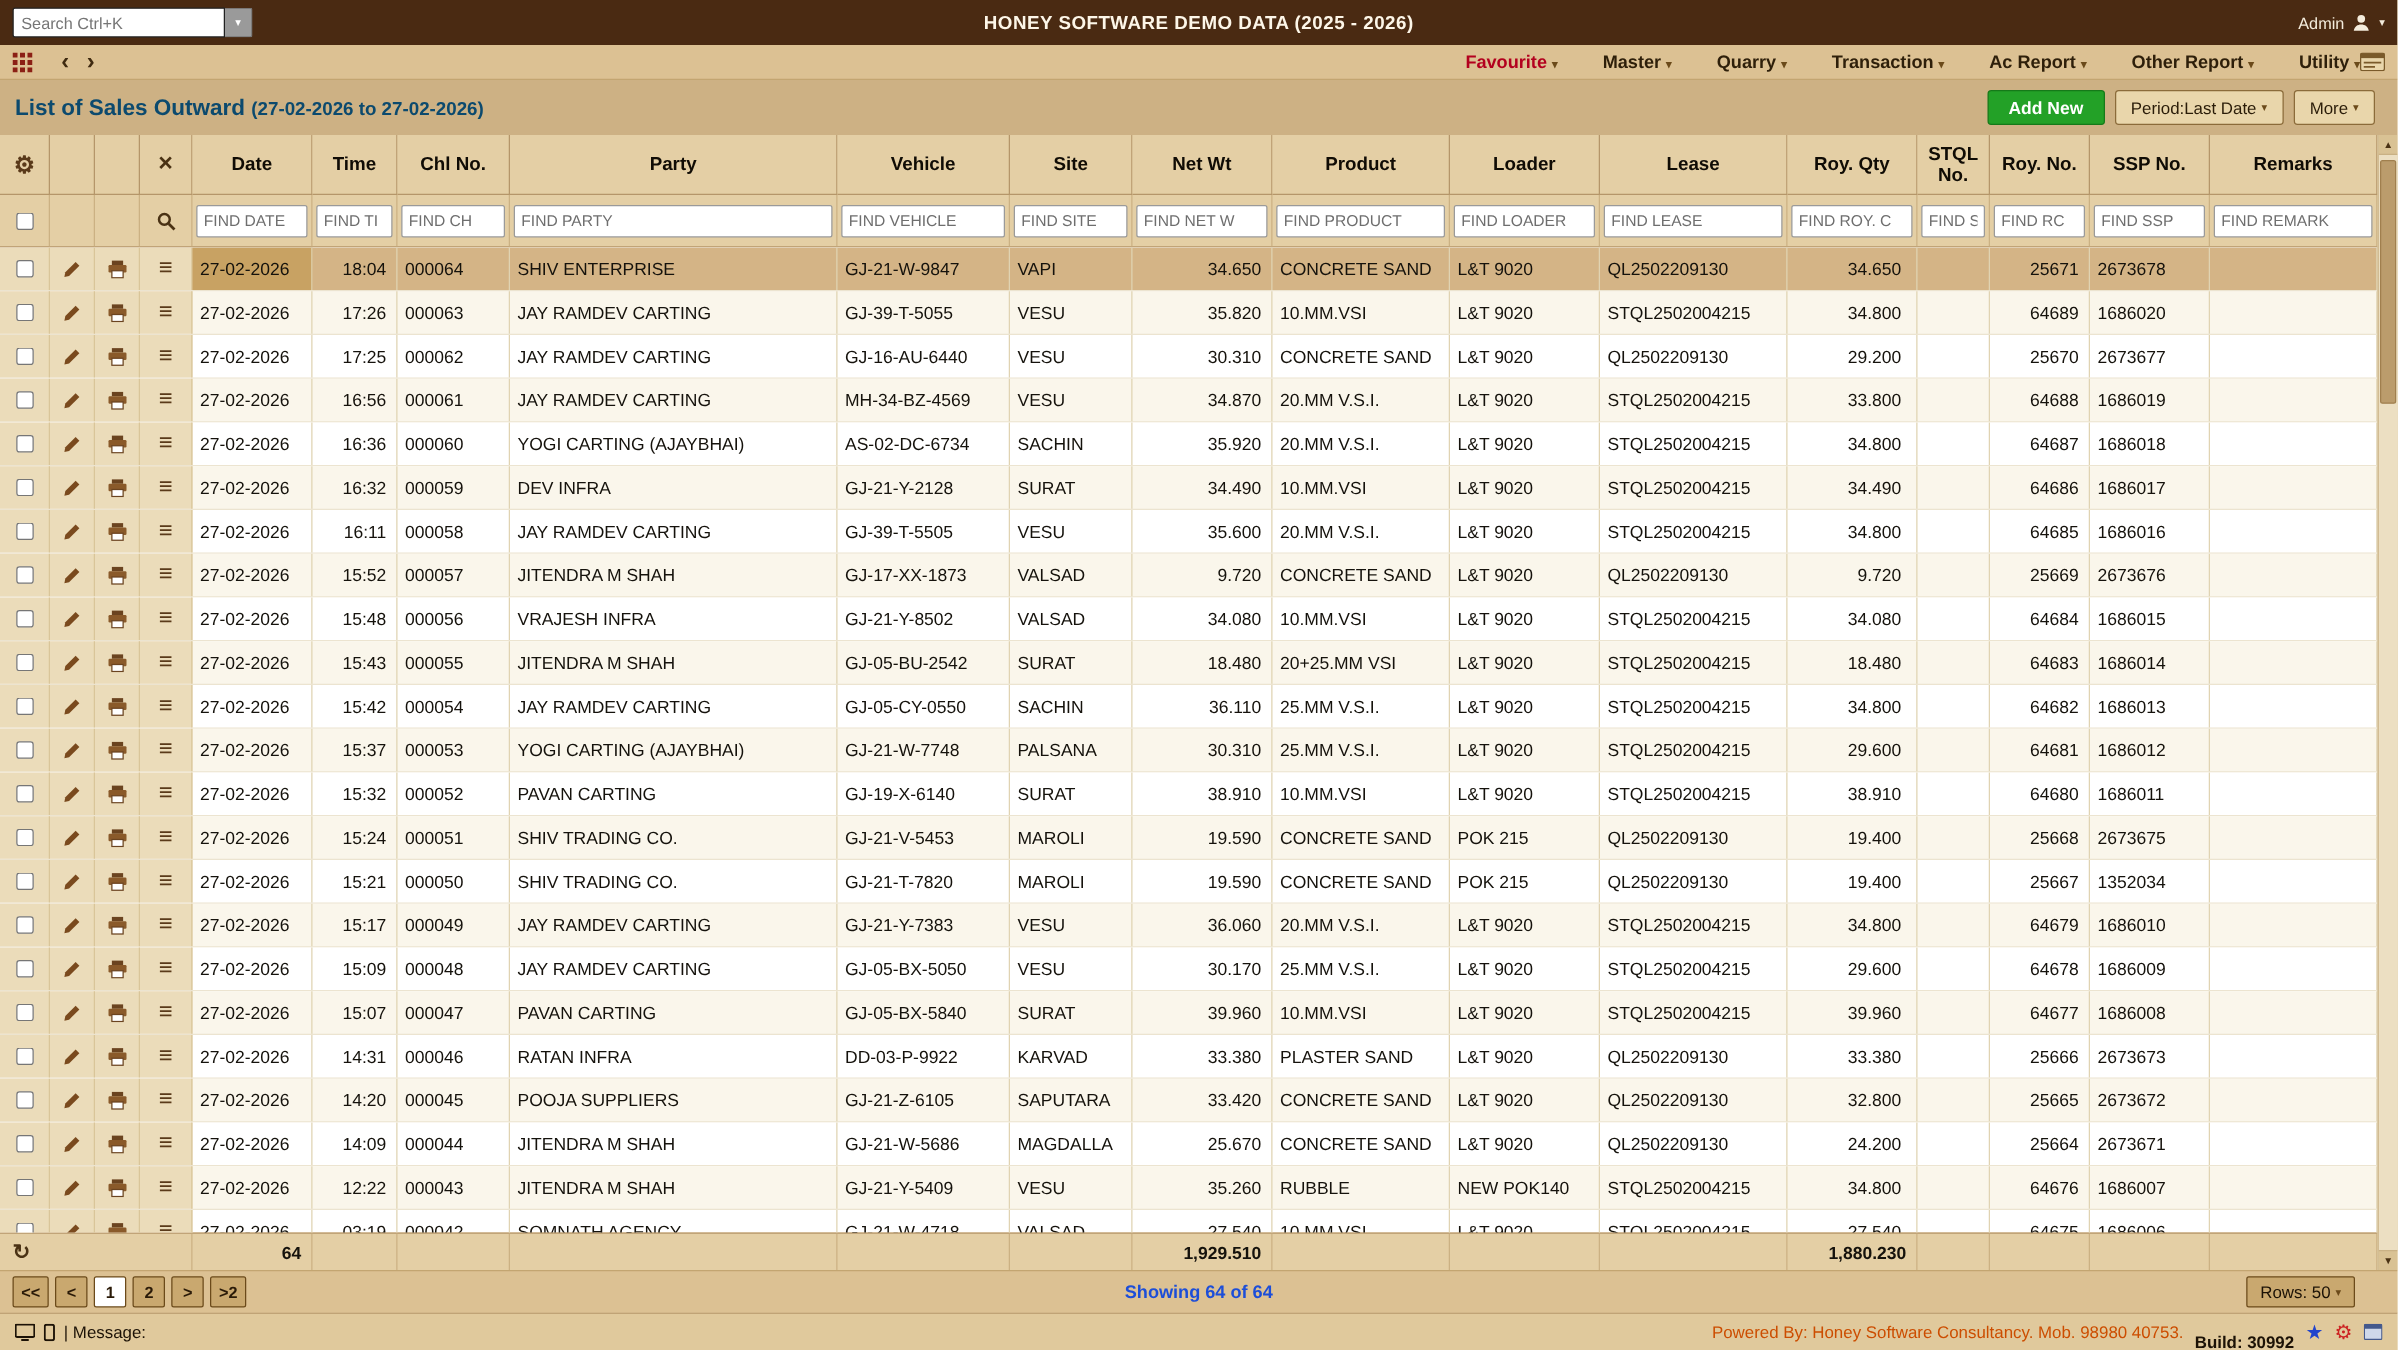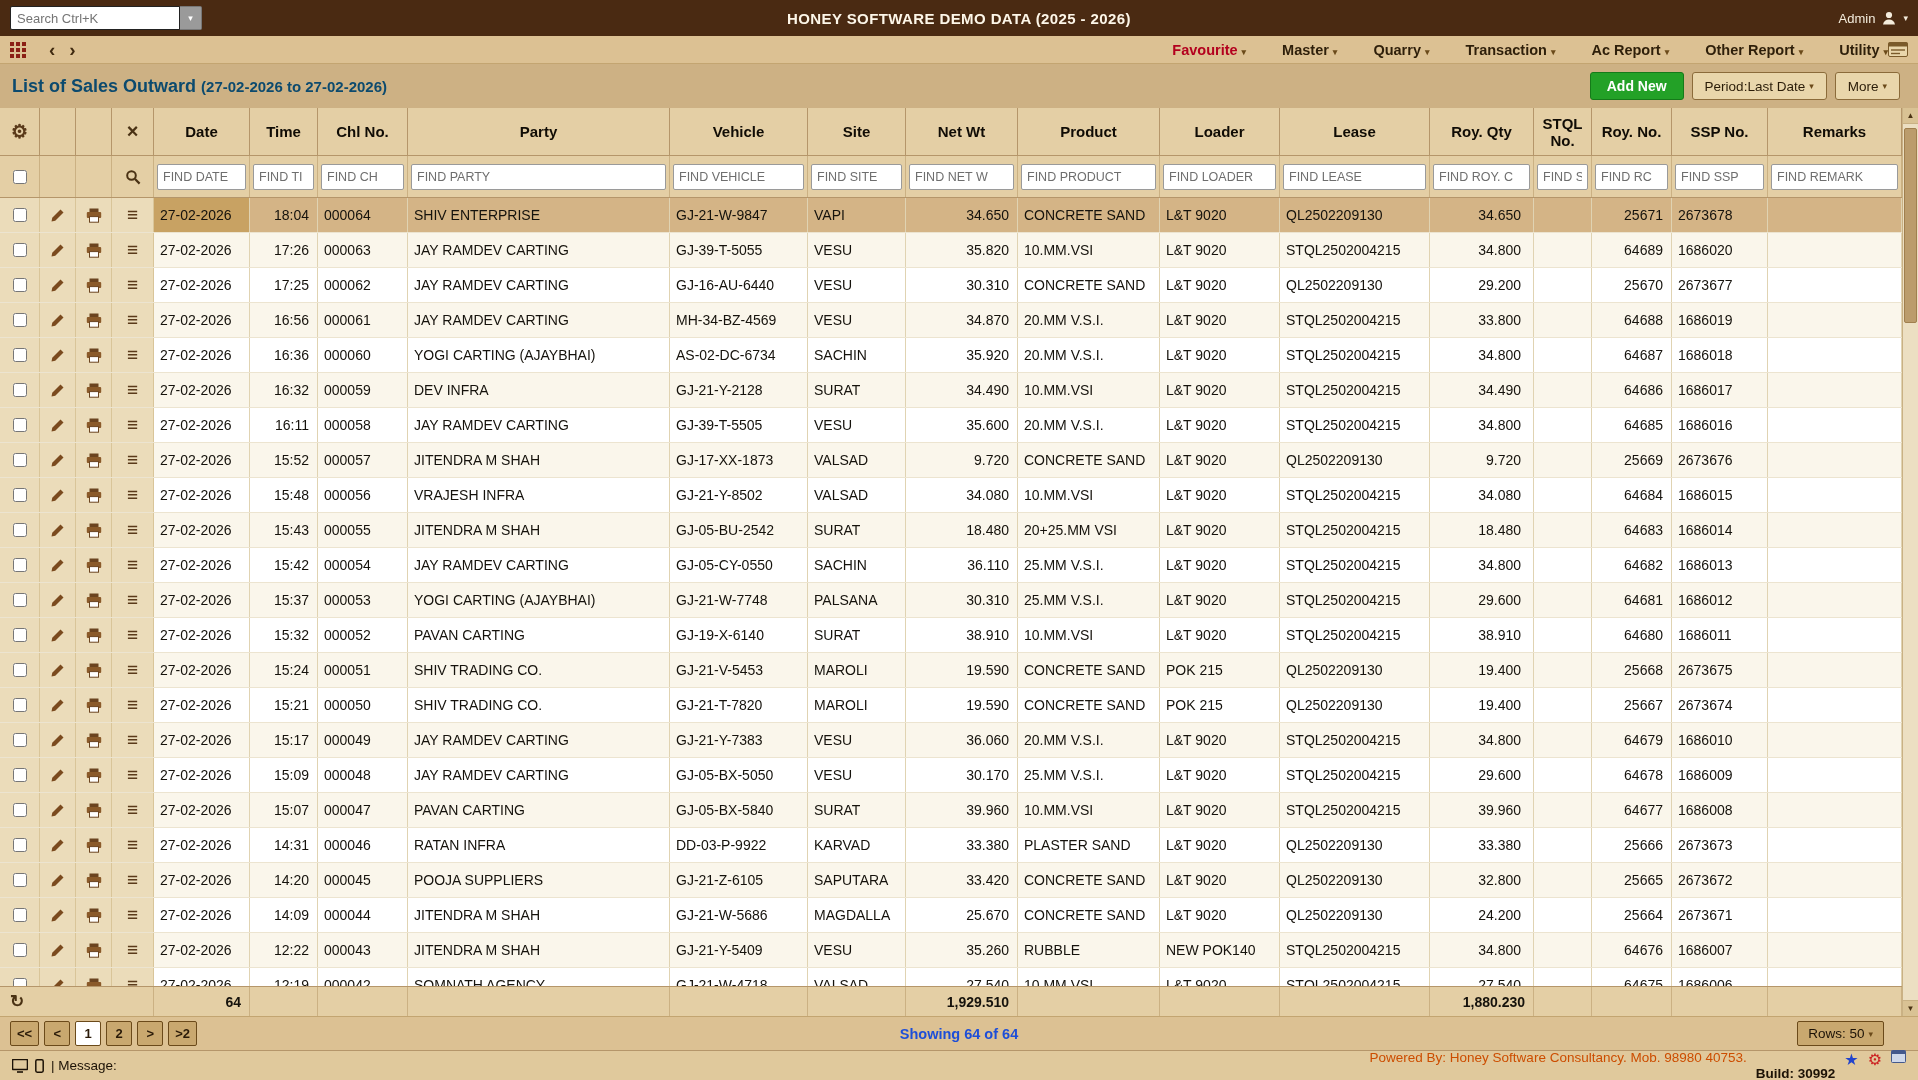--- a/index.html
+++ b/index.html
@@ -89,21 +89,21 @@
   .pagebar { height:34px; background:#dcc193; display:flex; align-items:center; padding:0 10px; flex:0 0 auto; position:relative; border-top:1px solid #c3a571; }
   .pager { display:flex; gap:5px; }
   .pbtn { min-width:26px; height:25px; background:#c9a86f; border:1px solid #6b4a1a; border-radius:2px; font-size:13px; font-weight:bold; color:#2a1a08; cursor:pointer; padding:0 6px; font-family:"Liberation Sans",sans-serif; }
   .pbtn.active { background:#ffffff; }
   .showing { position:absolute; left:50%; transform:translateX(-50%); font-size:14.5px; font-weight:600; color:#1d4ed8; }
   .rows-btn { margin-left:auto; margin-right:24px; height:25px; background:#c9a86f; border:1px solid #6b4a1a; border-radius:2px; font-size:13.5px; color:#1c1206; display:flex; align-items:center; padding:0 10px; cursor:pointer; font-family:"Liberation Sans",sans-serif; }
 
   
   .statusbar { height:30px; background:#e0c99c; border-top:1px solid #b5966a; display:flex; align-items:center; padding:0 12px; flex:0 0 auto; font-size:13.5px; }
   .sb-left { display:flex; align-items:center; gap:7px; color:#1c1206; }
-  .sb-right { margin-left:auto; display:flex; gap:9px; }
+  .sb-right { margin-left:auto; display:flex; align-items:center; gap:9px; }
   .powered { color:#cc4d00; cursor:pointer; }
   .build { color:#1c1206; font-weight:600;margin-top:16px; }
   .star { color:#2244cc; font-size:16px; cursor:pointer; }
   .sgear { color:#cc2222; font-size:16px; cursor:pointer; }
 </style>
 </head>
 <body>
 
 <div class="app">
 
@@ -844,21 +844,21 @@
           <div class="bc col-party">SHIV TRADING CO.</div>
           <div class="bc col-vehicle">GJ-21-T-7820</div>
           <div class="bc col-site">MAROLI</div>
           <div class="bc col-netwt r">19.590</div>
           <div class="bc col-product">CONCRETE SAND</div>
           <div class="bc col-loader">POK 215</div>
           <div class="bc col-lease">QL2502209130</div>
           <div class="bc col-royqty r">19.400</div>
           <div class="bc col-stql"></div>
           <div class="bc col-royno r">25667</div>
-          <div class="bc col-ssp">2673674</div>
+          <div class="bc col-ssp">1352034</div>
           <div class="bc col-remarks"></div>
         </div>
         <div class="trow alt">
           <div class="bc col-sel">
             <input type="checkbox" style="">
           </div>
           <div class="bc col-edit ico">
             <span class="icobtn">
               <svg width="15" height="15" viewBox="0 0 16 16">
                 <path d="M11.2 1.6l3.2 3.2L5.6 13.6l-4 .8.8-4z" fill="#7a4a1e"></path>
@@ -1144,21 +1144,21 @@
                 <rect x="3.5" y="0.5" width="9" height="3.5" fill="#6b4420"></rect>
                 <rect x="0.8" y="4" width="14.4" height="6" rx="1" fill="#8a5a2a"></rect>
                 <rect x="3.5" y="8.6" width="9" height="5.6" fill="#fff" stroke="#6b4420"></rect>
               </svg>
             </span>
           </div>
           <div class="bc col-menu ico">
             <span class="icobtn menuglyph">≡</span>
           </div>
           <div class="bc col-date">27-02-2026</div>
-          <div class="bc col-time r">12:19</div>
+          <div class="bc col-time r">03:19</div>
           <div class="bc col-chl">000042</div>
           <div class="bc col-party">SOMNATH AGENCY</div>
           <div class="bc col-vehicle">GJ-21-W-4718</div>
           <div class="bc col-site">VALSAD</div>
           <div class="bc col-netwt r">27.540</div>
           <div class="bc col-product">10.MM.VSI</div>
           <div class="bc col-loader">L&amp;T 9020</div>
           <div class="bc col-lease">STQL2502004215</div>
           <div class="bc col-royqty r">27.540</div>
           <div class="bc col-stql"></div>

